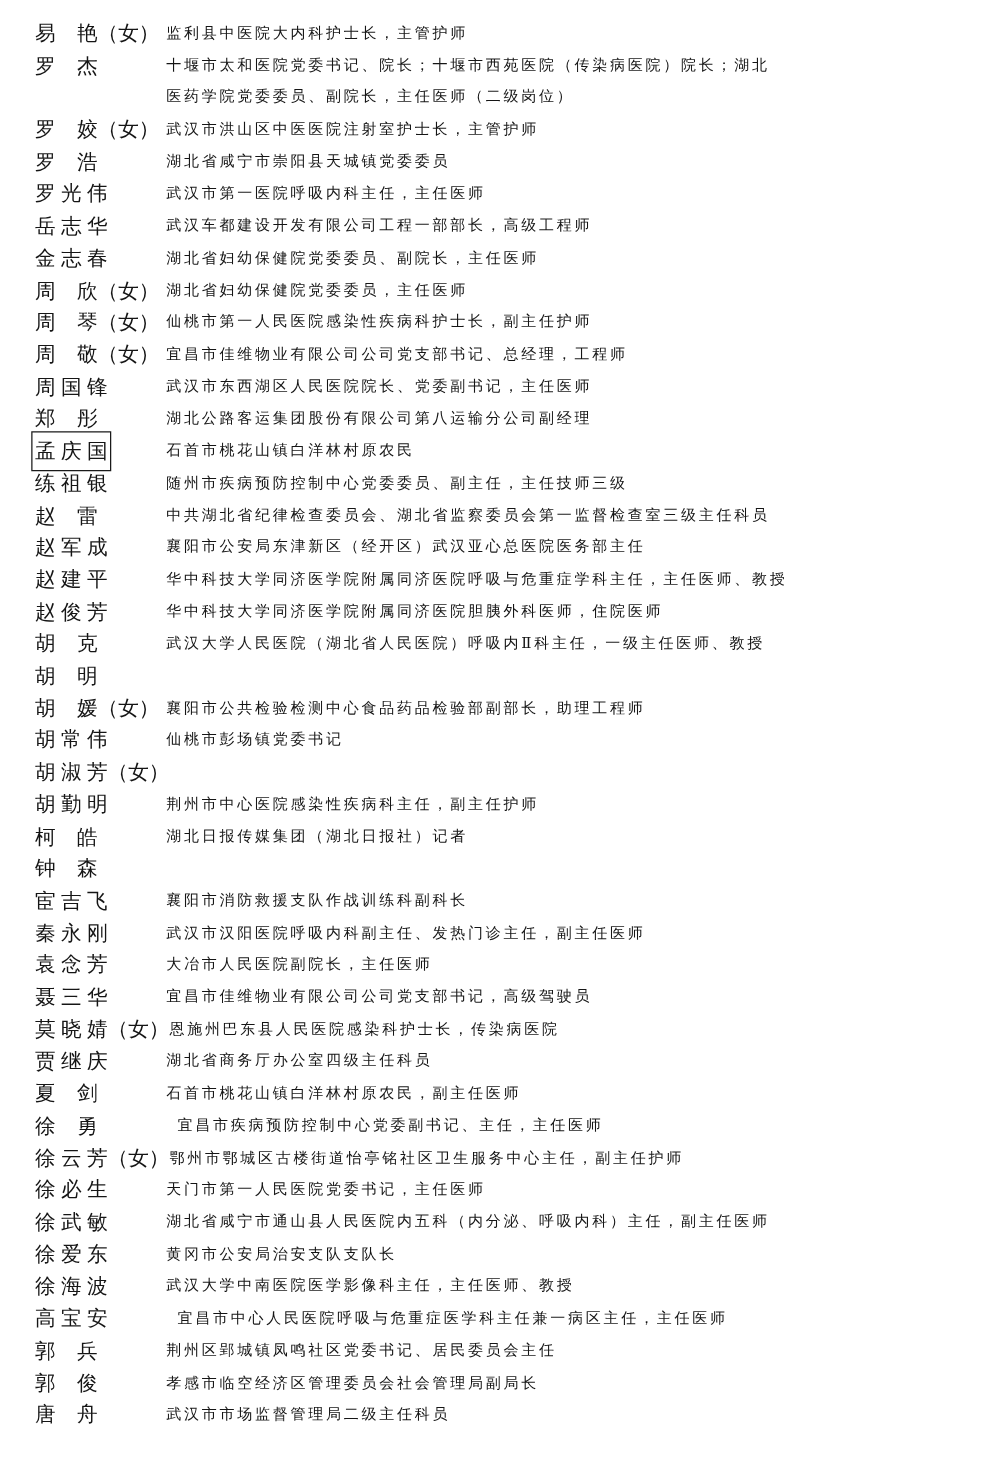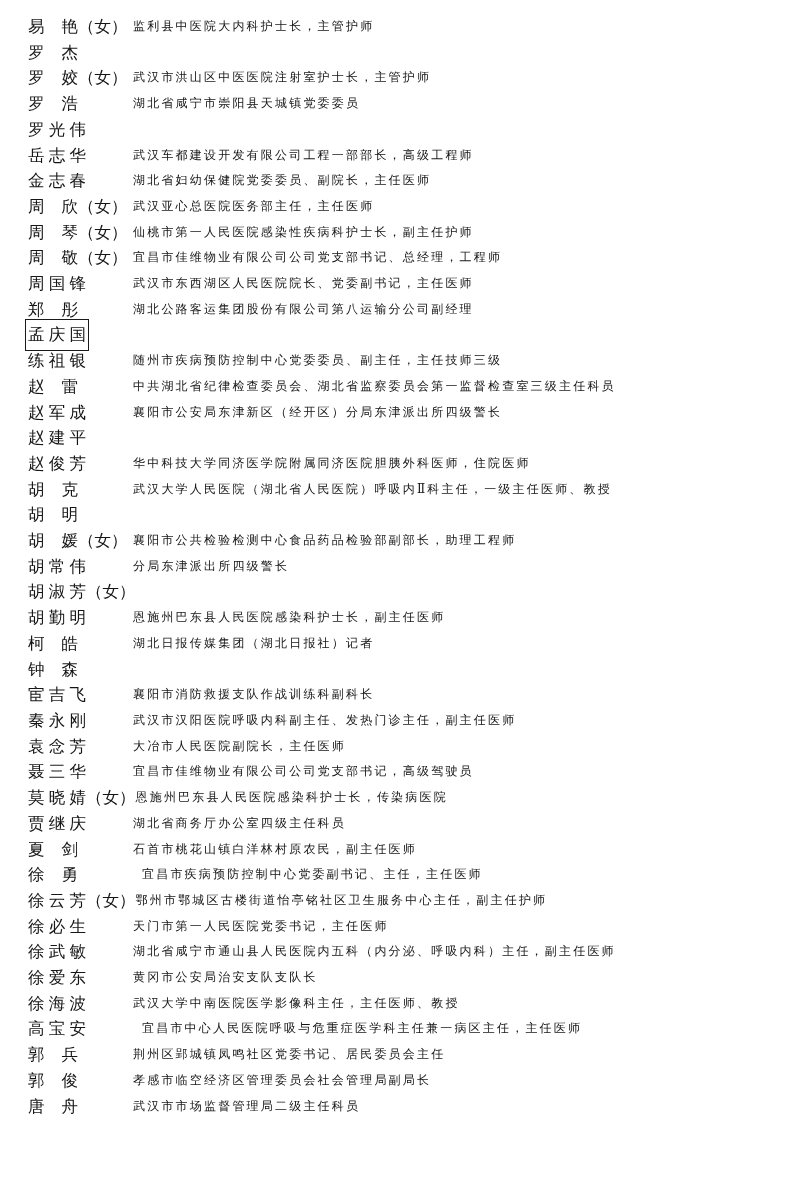--- a/index.html
+++ b/index.html
@@ -79,20 +79,24 @@
         </div>
   </div>
       <div class="row">
     <div class="name-block">
       <span class="name n2">
             <span>罗</span>
             <span>杰</span>
           </span>
       <span class="gender"></span>
     </div>
+    <div class="desc">
+          <div class="line">十堰市太和医院党委书记、院长；十堰市西苑医院（传染病医院）院长；湖北</div>
+          <div class="line">医药学院党委委员、副院长，主任医师（二级岗位）</div>
+        </div>
   </div>
       <div class="row">
     <div class="name-block">
       <span class="name n2">
             <span>罗</span>
             <span>姣</span>
           </span>
       <span class="gender">（女）</span>
     </div>
     <div class="desc">
@@ -113,20 +117,23 @@
   </div>
       <div class="row">
     <div class="name-block">
       <span class="name">
             <span>罗</span>
             <span>光</span>
             <span>伟</span>
           </span>
       <span class="gender"></span>
     </div>
+    <div class="desc">
+          <div class="line">武汉市第一医院呼吸内科主任，主任医师</div>
+        </div>
   </div>
       <div class="row">
     <div class="name-block">
       <span class="name">
             <span>岳</span>
             <span>志</span>
             <span>华</span>
           </span>
       <span class="gender"></span>
     </div>
@@ -149,21 +156,21 @@
   </div>
       <div class="row">
     <div class="name-block">
       <span class="name n2">
             <span>周</span>
             <span>欣</span>
           </span>
       <span class="gender">（女）</span>
     </div>
     <div class="desc">
-          <div class="line">武汉亚心总医院医务部主任，主任医师</div>
+          <div class="line">湖北省妇幼保健院党委委员，主任医师</div>
         </div>
   </div>
       <div class="row">
     <div class="name-block">
       <span class="name n2">
             <span>周</span>
             <span>琴</span>
           </span>
       <span class="gender">（女）</span>
     </div>
@@ -210,20 +217,23 @@
   </div>
       <div class="row">
     <div class="name-block">
       <span class="name boxed">
             <span>孟</span>
             <span>庆</span>
             <span>国</span>
           </span>
       <span class="gender"></span>
     </div>
+    <div class="desc">
+          <div class="line">石首市桃花山镇白洋林村原农民</div>
+        </div>
   </div>
       <div class="row">
     <div class="name-block">
       <span class="name">
             <span>练</span>
             <span>祖</span>
             <span>银</span>
           </span>
       <span class="gender"></span>
     </div>
@@ -246,32 +256,35 @@
       <div class="row">
     <div class="name-block">
       <span class="name">
             <span>赵</span>
             <span>军</span>
             <span>成</span>
           </span>
       <span class="gender"></span>
     </div>
     <div class="desc">
-          <div class="line">襄阳市公安局东津新区（经开区）分局东津派出所四级警长</div>
+          <div class="line">襄阳市公安局东津新区（经开区）武汉亚心总医院医务部主任</div>
         </div>
   </div>
       <div class="row">
     <div class="name-block">
       <span class="name">
             <span>赵</span>
             <span>建</span>
             <span>平</span>
           </span>
       <span class="gender"></span>
     </div>
+    <div class="desc">
+          <div class="line">华中科技大学同济医学院附属同济医院呼吸与危重症学科主任，主任医师、教授</div>
+        </div>
   </div>
       <div class="row">
     <div class="name-block">
       <span class="name">
             <span>赵</span>
             <span>俊</span>
             <span>芳</span>
           </span>
       <span class="gender"></span>
     </div>
@@ -315,21 +328,21 @@
       <div class="row">
     <div class="name-block">
       <span class="name">
             <span>胡</span>
             <span>常</span>
             <span>伟</span>
           </span>
       <span class="gender"></span>
     </div>
     <div class="desc">
-          <div class="line">分局东津派出所四级警长</div>
+          <div class="line">仙桃市彭场镇党委书记</div>
         </div>
   </div>
       <div class="row">
     <div class="name-block">
       <span class="name">
             <span>胡</span>
             <span>淑</span>
             <span>芳</span>
           </span>
       <span class="gender">（女）</span>
@@ -338,21 +351,21 @@
       <div class="row">
     <div class="name-block">
       <span class="name">
             <span>胡</span>
             <span>勤</span>
             <span>明</span>
           </span>
       <span class="gender"></span>
     </div>
     <div class="desc">
-          <div class="line">恩施州巴东县人民医院感染科护士长，副主任医师</div>
+          <div class="line">荆州市中心医院感染性疾病科主任，副主任护师</div>
         </div>
   </div>
       <div class="row">
     <div class="name-block">
       <span class="name n2">
             <span>柯</span>
             <span>皓</span>
           </span>
       <span class="gender"></span>
     </div>

